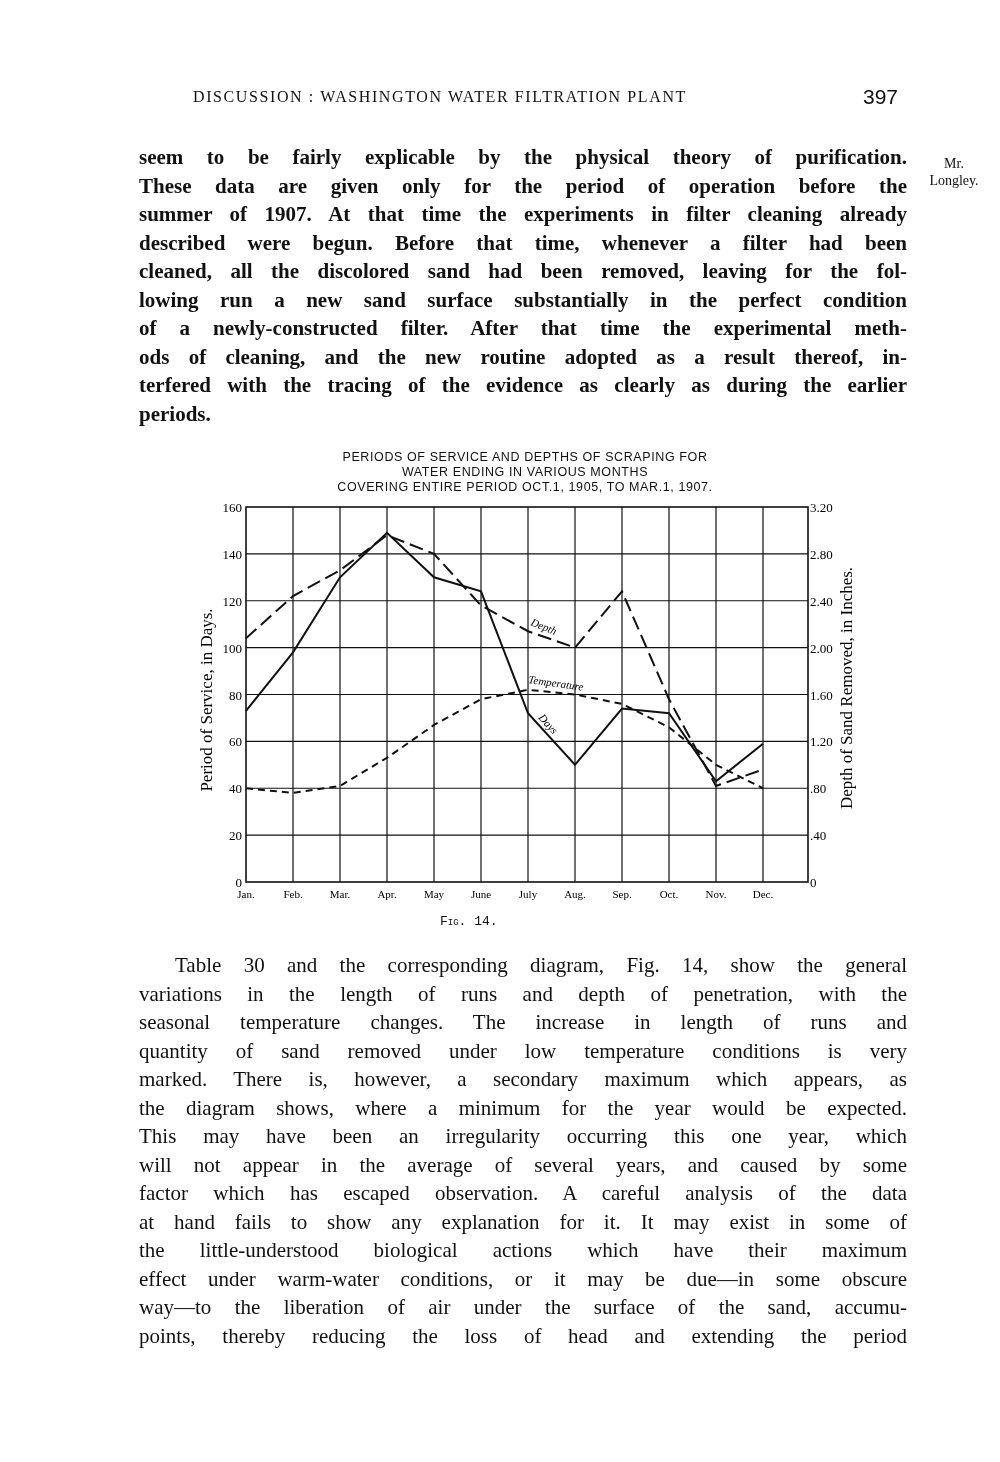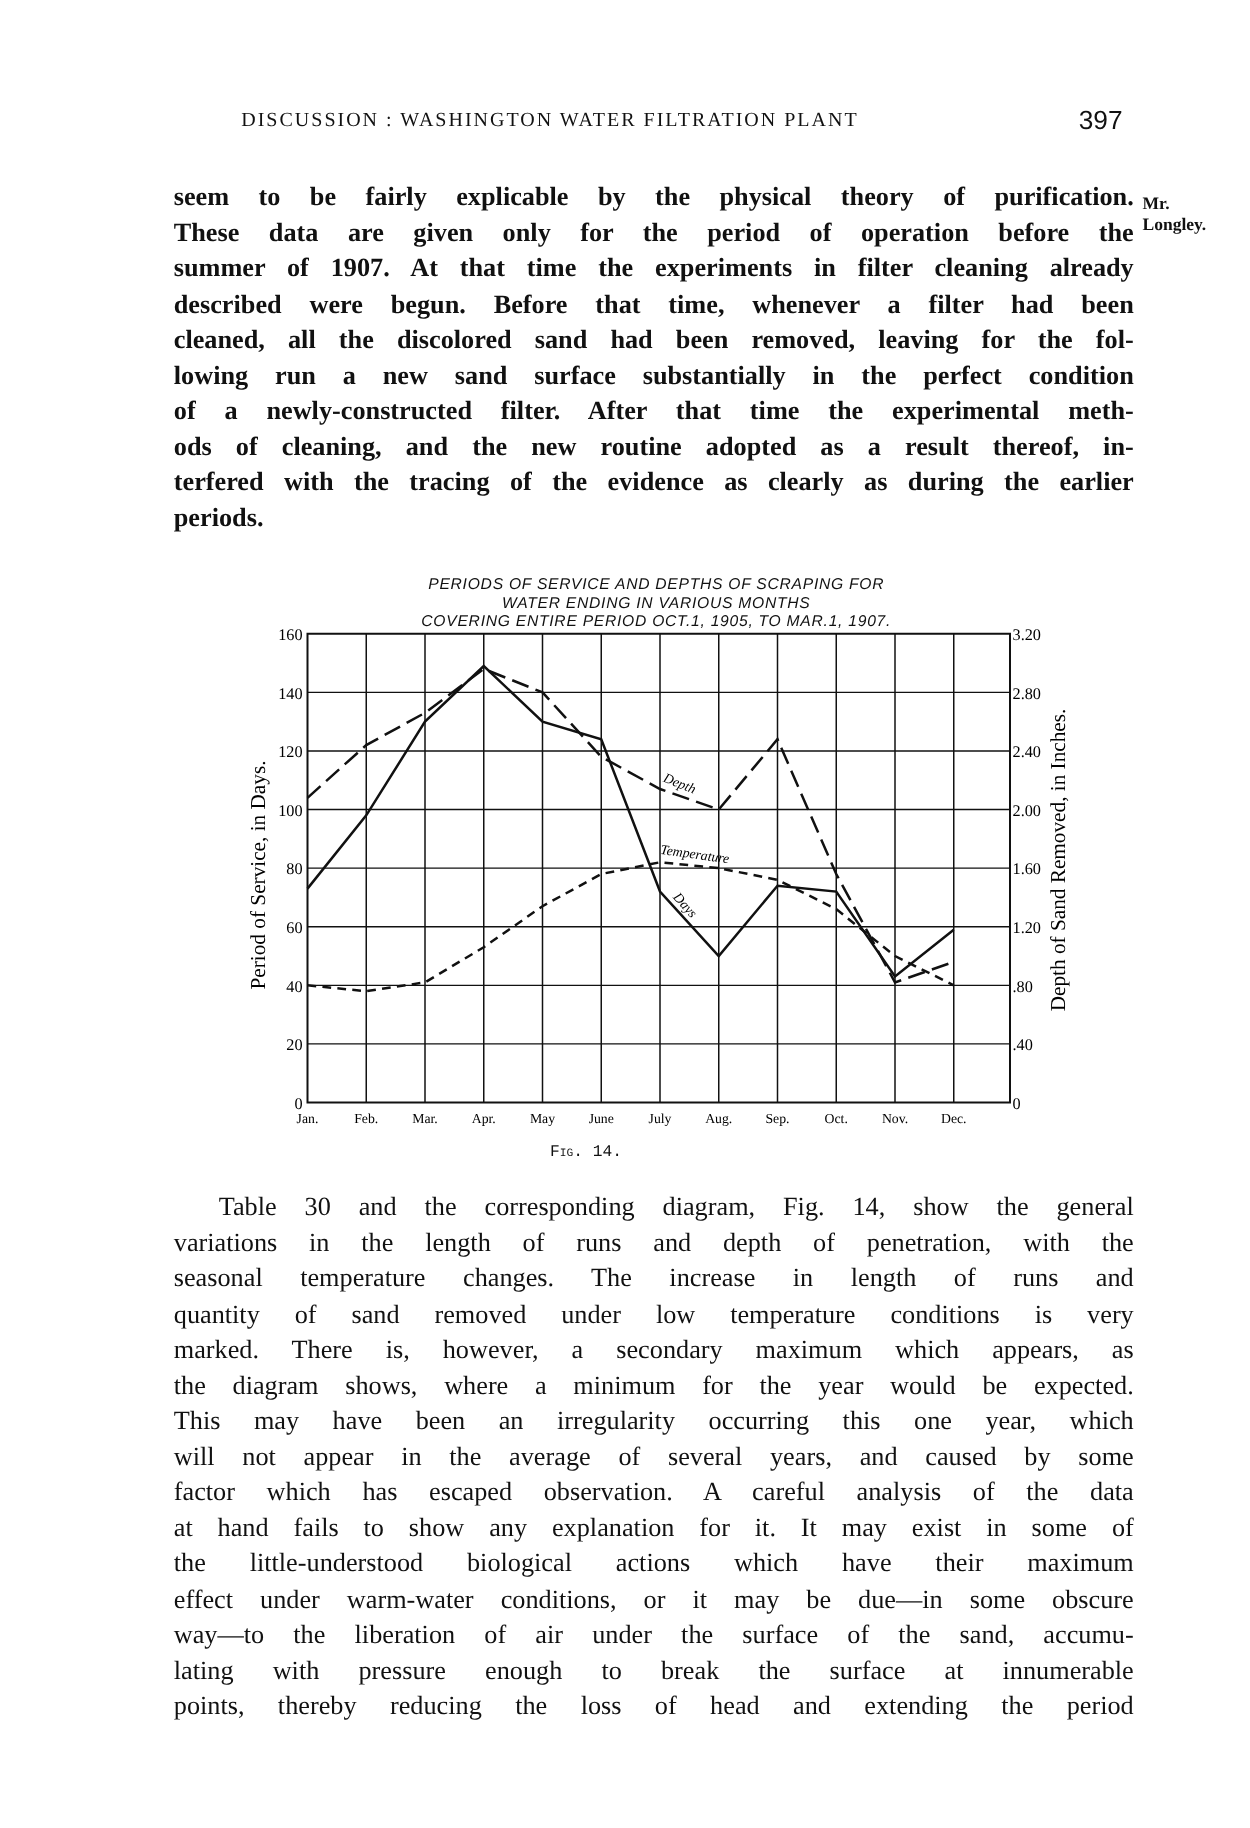--- a/index.html
+++ b/index.html
@@ -1,26 +1,26 @@
 <!DOCTYPE html>
 <html><head>
 <meta charset="utf-8">
 <style>
   html, body { margin: 0; padding: 0; background: #ffffff; }
   body { width: 1000px; height: 1462px; position: relative; overflow: hidden; color: #111; font-family: "DejaVu Serif", "Liberation Serif", serif; }
   .header { position: absolute; top: 88px; left: 193px; width: 705px; height: 26px; }
   .header .title { position: absolute; left: 0; top: 0; font-family: "Liberation Serif", serif; font-size: 16px; letter-spacing: 1.6px; }
   .header .page-num { position: absolute; right: 0; top: -3px; font-family: Liberation Sans, sans-serif; font-size: 21px; }
-  .margin-note { position: absolute; left: 914px; top: 155px; width: 80px; font-family: "Liberation Serif", serif; font-size: 14px; font-weight: bold; line-height: 17px; }
+  .margin-note { position: absolute; left: 914px; top: 155px; width: 80px; font-family: "Liberation Serif", serif; font-size: 14px; font-weight: normal; text-align: center; line-height: 17px; }
   .para { position: absolute; left: 139px; width: 768px; font-family: "Liberation Serif", serif; font-size: 21px; line-height: 28.5px; text-align: justify; }
   .para .line { display: block; text-align-last: justify; white-space: nowrap; }
   .para .line.last { text-align-last: left; }
   .para.p1 { top: 143px; font-weight: bold; }
   .para.p2 { top: 951px; }
-  .chart-title { position: absolute; left: 255px; top: 460px; width: 540px; text-align: center; font-family: "Liberation Sans", sans-serif; font-size: 12.5px; line-height: 15px; letter-spacing: 0.6px; font-style: italic; }
+  .chart-title { position: absolute; left: 255px; top: 450px; width: 540px; text-align: center; font-family: "Liberation Sans", sans-serif; font-size: 12.5px; line-height: 15px; letter-spacing: 0.6px; }
   .chart-svg { position: absolute; left: 0; top: 0; }
   .fig-caption { position: absolute; left: 440px; top: 914px; width: 160px; text-align: left; font-family: Liberation Mono, monospace; font-size: 13px; font-variant: small-caps; }
 </style>
 </head>
 <body>
 
 <div class="header">
   <span class="title">DISCUSSION : WASHINGTON WATER FILTRATION PLANT</span>
   <span class="page-num">397</span>
 </div>
@@ -118,15 +118,14 @@
   <span class="line">quantity of sand removed under low temperature conditions is very</span>
   <span class="line">marked. There is, however, a secondary maximum which appears, as</span>
   <span class="line">the diagram shows, where a minimum for the year would be expected.</span>
   <span class="line">This may have been an irregularity occurring this one year, which</span>
   <span class="line">will not appear in the average of several years, and caused by some</span>
   <span class="line">factor which has escaped observation. A careful analysis of the data</span>
   <span class="line">at hand fails to show any explanation for it. It may exist in some of</span>
   <span class="line">the little-understood biological actions which have their maximum</span>
   <span class="line">effect under warm-water conditions, or it may be due—in some obscure</span>
   <span class="line">way—to the liberation of air under the surface of the sand, accumu-</span>
-  <span class="line">lating with pressure enough to break the surface at innumerable</span>
   <span class="line">points, thereby reducing the loss of head and extending the period</span>
 </div>
 
 </body></html>

